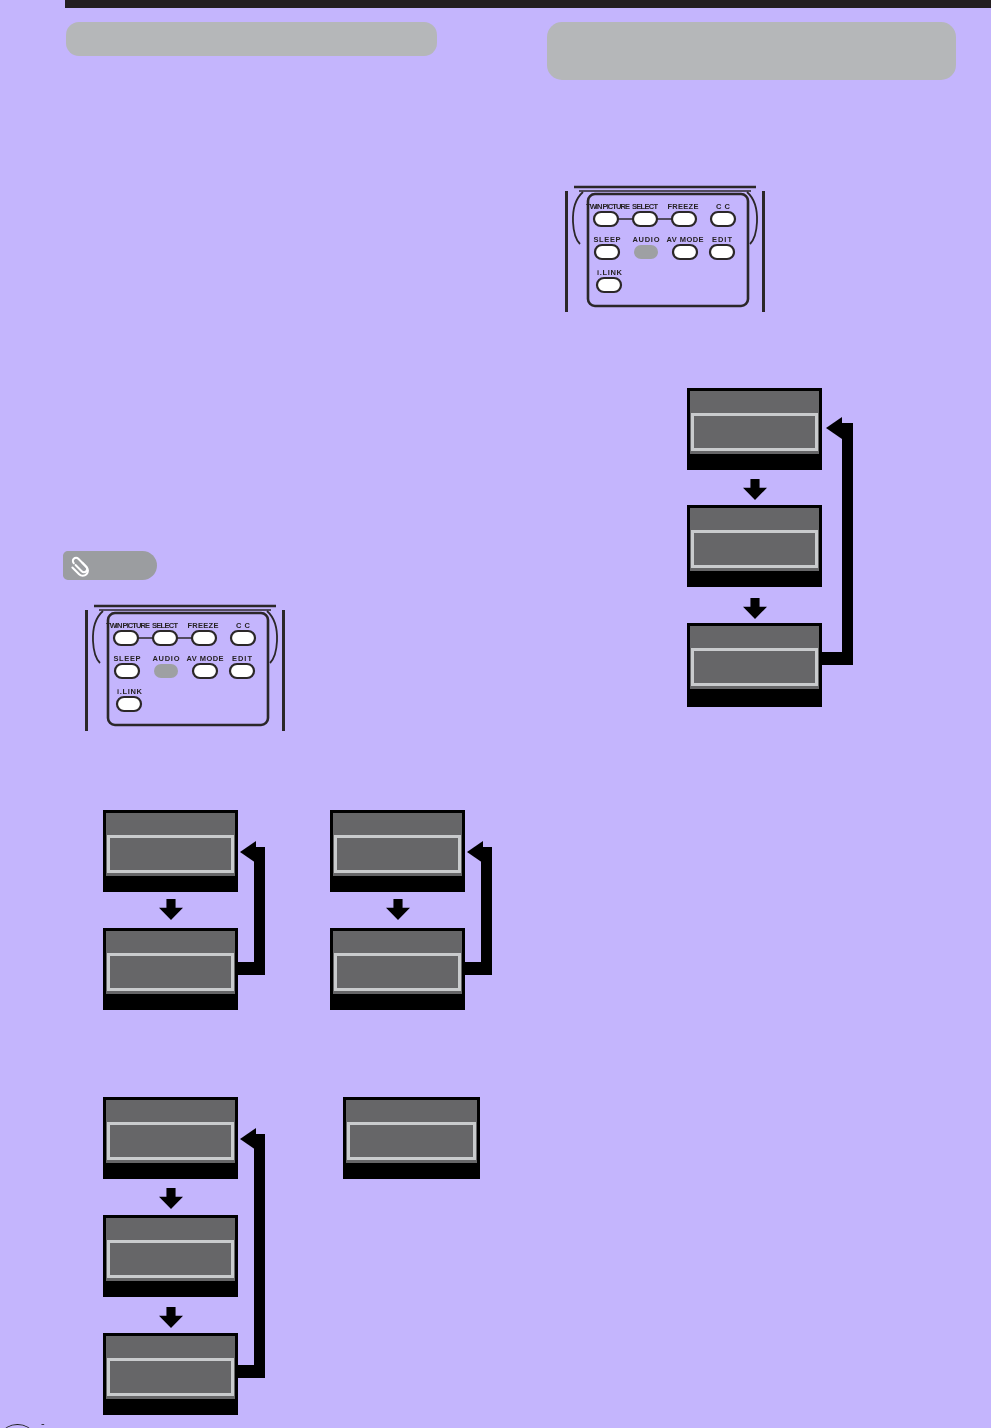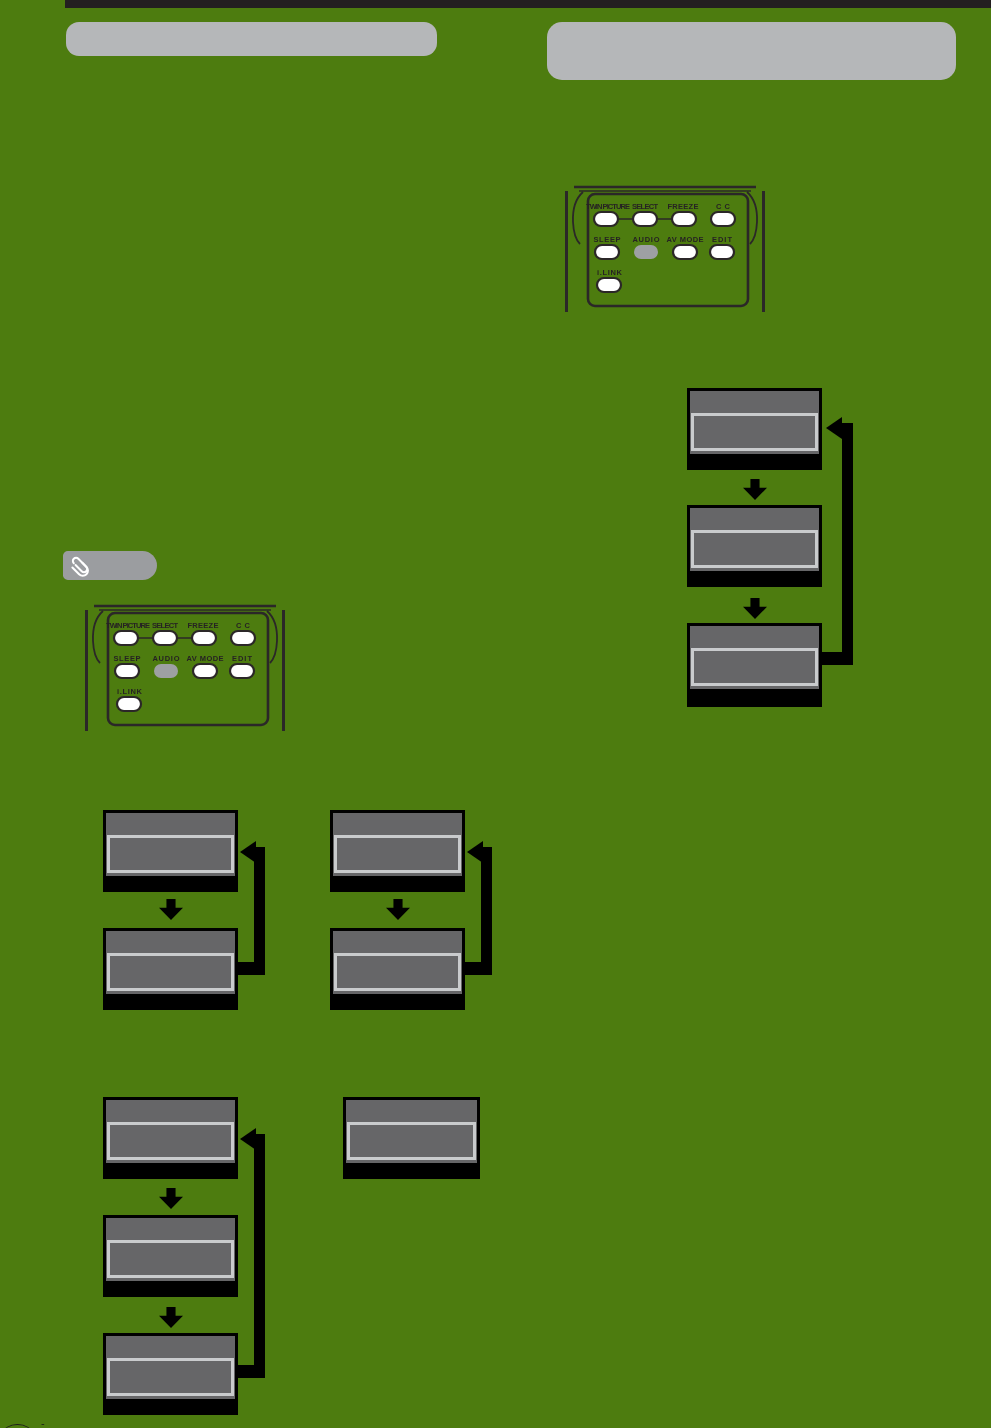--- a/index.html
+++ b/index.html
@@ -1,18 +1,18 @@
 <!DOCTYPE html>
 <html style="--top-rule: #231f20; --title-bar: #b5b7b9; --note-tab: #9b9da0; --screen-fill: #666668; --screen-inner-border: #c9cbcd; --screen-frame: #000000; --arrow: #000000; --remote-line: #2b2728; --remote-button-highlight: #9ea0a3;"><head>
 <meta charset="utf-8">
 <style>
   html,body { margin:0; padding:0; background:#e8e8e8; }
   .page {
     position:relative; width:991px; height:1428px; margin:0 auto;
-    background:#4d7c0f; overflow:hidden;
+    background:#c4b5fd; overflow:hidden;
     font-family:"Liberation Sans", sans-serif; color:#231f20;
   }
   
   .top-rule { position:absolute; left:65px; top:0; width:926px; height:8px;
     background:var(--top-rule,#231f20); }
   
   .title-bar { position:absolute; background:var(--title-bar,#b5b7b9); }
   .title-bar.left  { left:66px;  top:22px; width:371px; height:34px; border-radius:13px; }
   .title-bar.right { left:547px; top:22px; width:409px; height:58px; border-radius:15px; }
   

